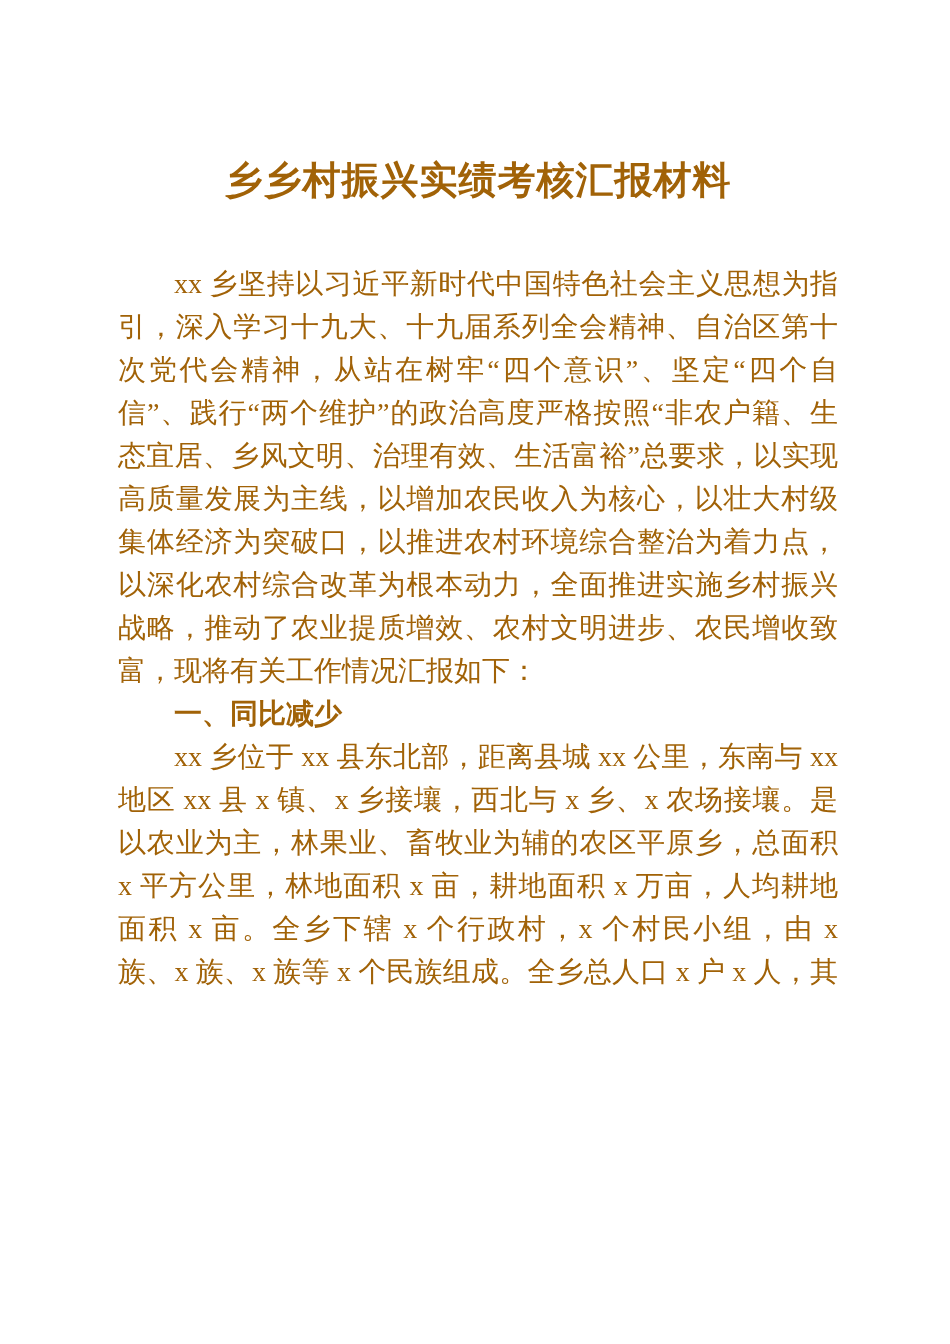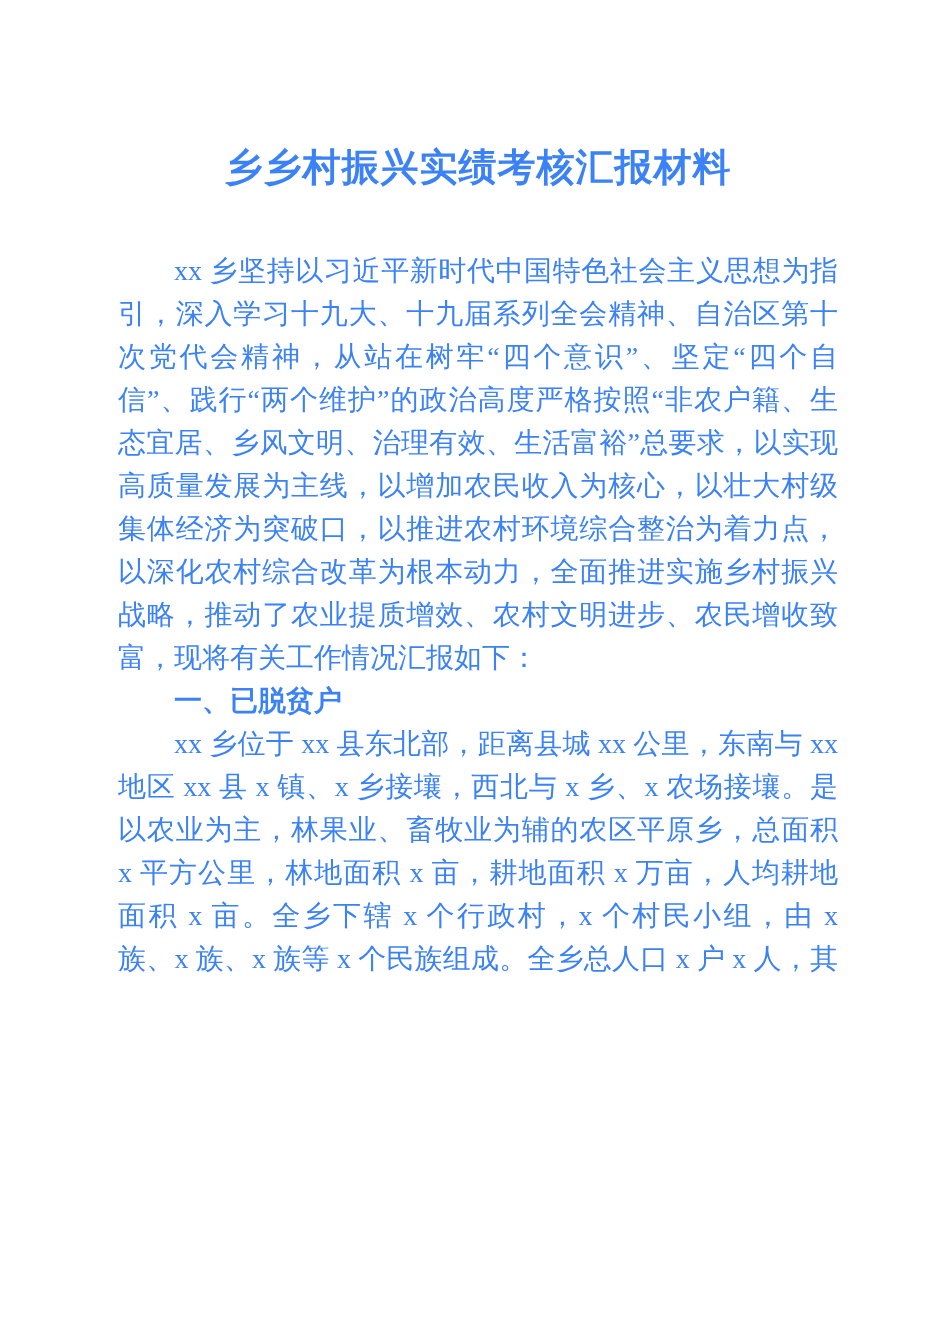--- a/index.html
+++ b/index.html
@@ -5,23 +5,23 @@
   html, body {
     margin: 0;
     padding: 0;
     background: #ffffff;
   }
   .page {
     position: relative;
     width: 950px;
     height: 980px;
     box-sizing: border-box;
-    margin: 4px auto;
+    margin: 17px auto;
     background: #ffffff;
-    color: #3b82f6;
+    color: #a16207;
     padding: 98px 112px 60px 118px;
     font-family: "Liberation Serif", "DejaVu Serif", serif;
     overflow: hidden;
   }
   .doc-title {
     font-size: 38px;
     font-weight: 700;
     text-align: center;
     margin: 40px 0 56px 0;
     letter-spacing: 1px;
@@ -45,16 +45,16 @@
   }
 </style>
 </head>
 <body>
 
 <div class="page">
   <h1 class="doc-title">乡乡村振兴实绩考核汇报材料</h1>
 
   <p class="doc-para">xx 乡坚持以习近平新时代中国特色社会主义思想为指引，深入学习十九大、十九届系列全会精神、自治区第十次党代会精神，从站在树牢“四个意识”、坚定“四个自信”、践行“两个维护”的政治高度严格按照“非农户籍、生态宜居、乡风文明、治理有效、生活富裕”总要求，以实现高质量发展为主线，以增加农民收入为核心，以壮大村级集体经济为突破口，以推进农村环境综合整治为着力点，以深化农村综合改革为根本动力，全面推进实施乡村振兴战略，推动了农业提质增效、农村文明进步、农民增收致富，现将有关工作情况汇报如下：</p>
 
-  <h2 class="doc-heading">一、已脱贫户</h2>
+  <h2 class="doc-heading">一、同比减少</h2>
 
   <p class="doc-para">xx 乡位于 xx 县东北部，距离县城 xx 公里，东南与 xx 地区 xx 县 x 镇、x 乡接壤，西北与 x 乡、x 农场接壤。是以农业为主，林果业、畜牧业为辅的农区平原乡，总面积 x 平方公里，林地面积 x 亩，耕地面积 x 万亩，人均耕地面积 x 亩。全乡下辖 x 个行政村，x 个村民小组，由 x 族、x 族、x 族等 x 个民族组成。全乡总人口 x 户 x 人，其中农业户籍人口 x 户 x 人，非农户籍 x 户 x 人，已脱贫户 x 户 x 人，一般户 x 户 x 人。2021 年预计实现全乡生产总值 x 亿元，同比增长 15.xx%（其中：一产 x 亿元、同比增长 7.x%，二产 x 万元、同比减少 3.x%，三产 x 万元、同比增长 xxx.%），农民人均纯收入达到 x 元，同比增长 xx%；已脱贫户人均纯收入达 x 元，同比增长 9.x%。</p>
 </div>
 
 </body></html>

